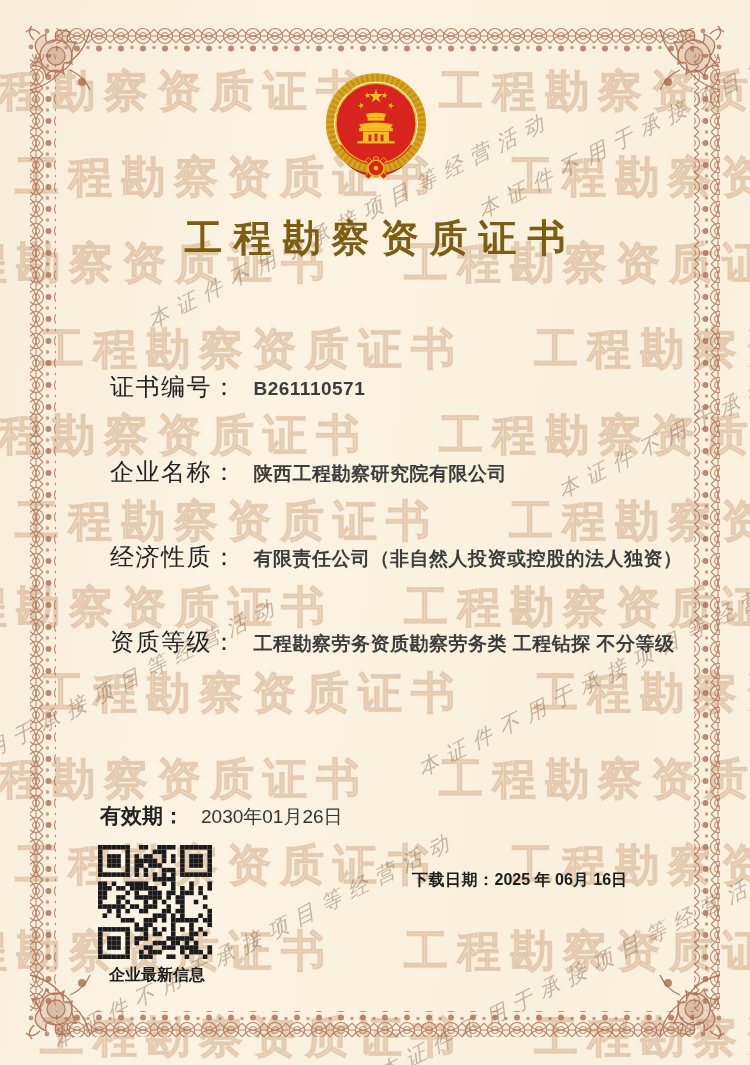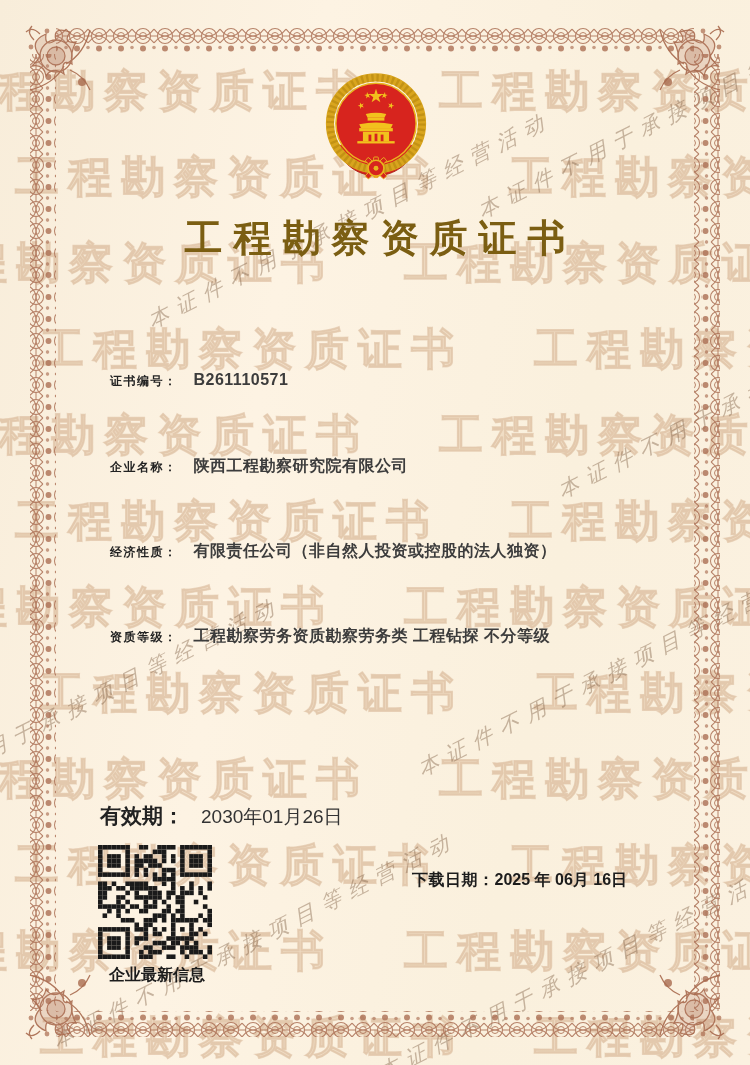--- a/index.html
+++ b/index.html
@@ -24,22 +24,22 @@
     position:absolute;white-space:nowrap;font-size:21px;letter-spacing:9px;
     font-style:italic;font-weight:300;color:rgba(132,102,76,0.45);
     transform:translate(-50%,-50%) rotate(-27deg) skewX(-6deg);
   }
   .emblem{position:absolute;left:320px;top:68px;width:112px;height:122px;}
   .cert-title{
     position:absolute;left:0;top:213px;width:100%;text-align:center;
     font-size:38px;font-weight:bold;color:#7b5e12;letter-spacing:11px;text-indent:11px;
   }
   .field{position:absolute;left:110px;white-space:nowrap;}
-  .field .lbl{font-size:12px;font-weight:bold;color:#222;letter-spacing:1.5px;}
-  .field .val{font-size:16px;font-weight:bold;color:#3c3c3c;margin-left:16px;letter-spacing:0.5px;}
+  .field .lbl{font-size:24px;font-weight:normal;color:#222;letter-spacing:1.5px;}
+  .field .val{font-size:19px;font-weight:bold;color:#3c3c3c;margin-left:16px;letter-spacing:0.5px;}
   .f1{top:371px;} .f2{top:456px;} .f3{top:541px;} .f4{top:626px;text-align:center;}
   .validity{position:absolute;left:100px;top:802px;white-space:nowrap;}
   .validity .lbl{font-size:21px;font-weight:bold;color:#222;}
   .validity .val{font-size:19px;color:#333;margin-left:17px;}
   .qr-box{position:absolute;left:98px;top:845px;width:114px;height:114px;}
   .qr-caption{position:absolute;left:28px;top:963px;width:258px;text-align:center;
     font-size:16px;font-weight:bold;color:#1c1c1c;line-height:24px;}
   .footer{position:absolute;left:412px;top:864px;font-size:16px;font-weight:bold;
     color:#1c1c1c;line-height:32px;white-space:nowrap;}
   .footer .indent{padding-left:86px;}

